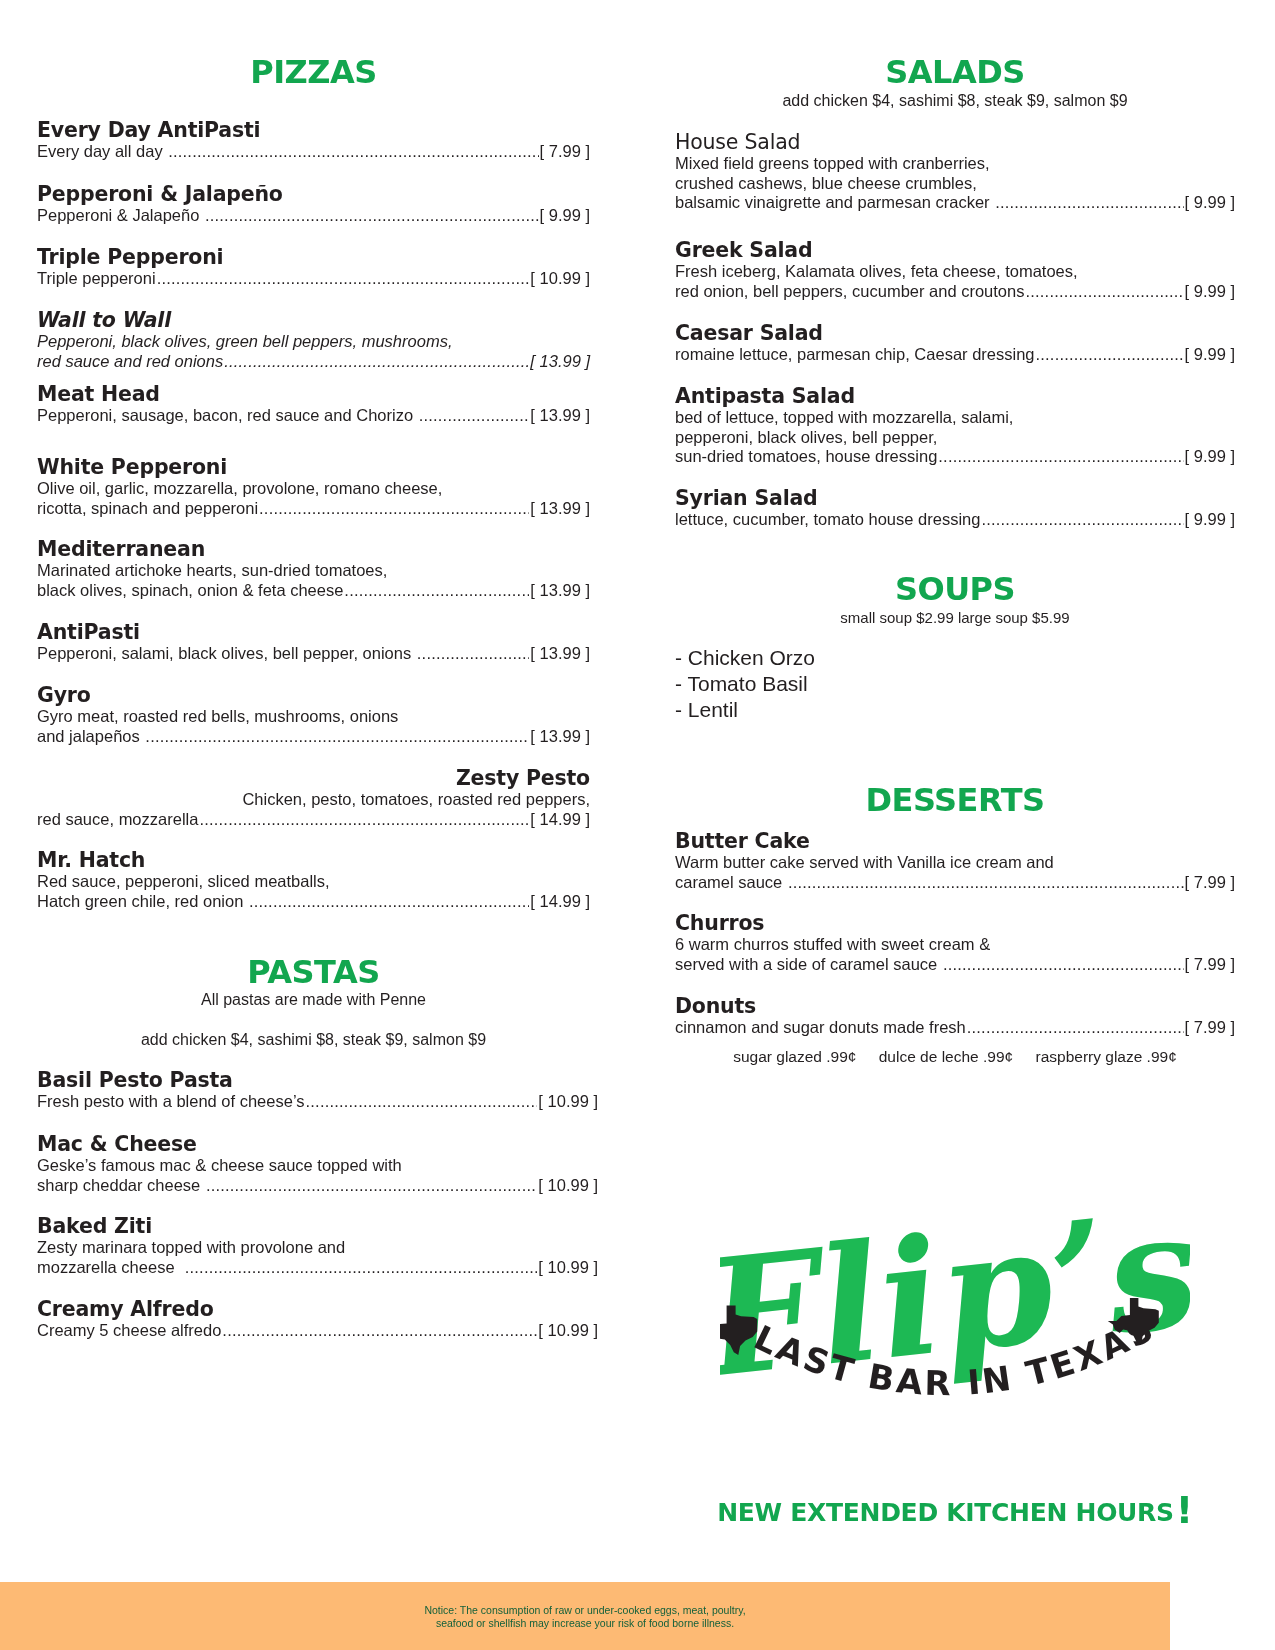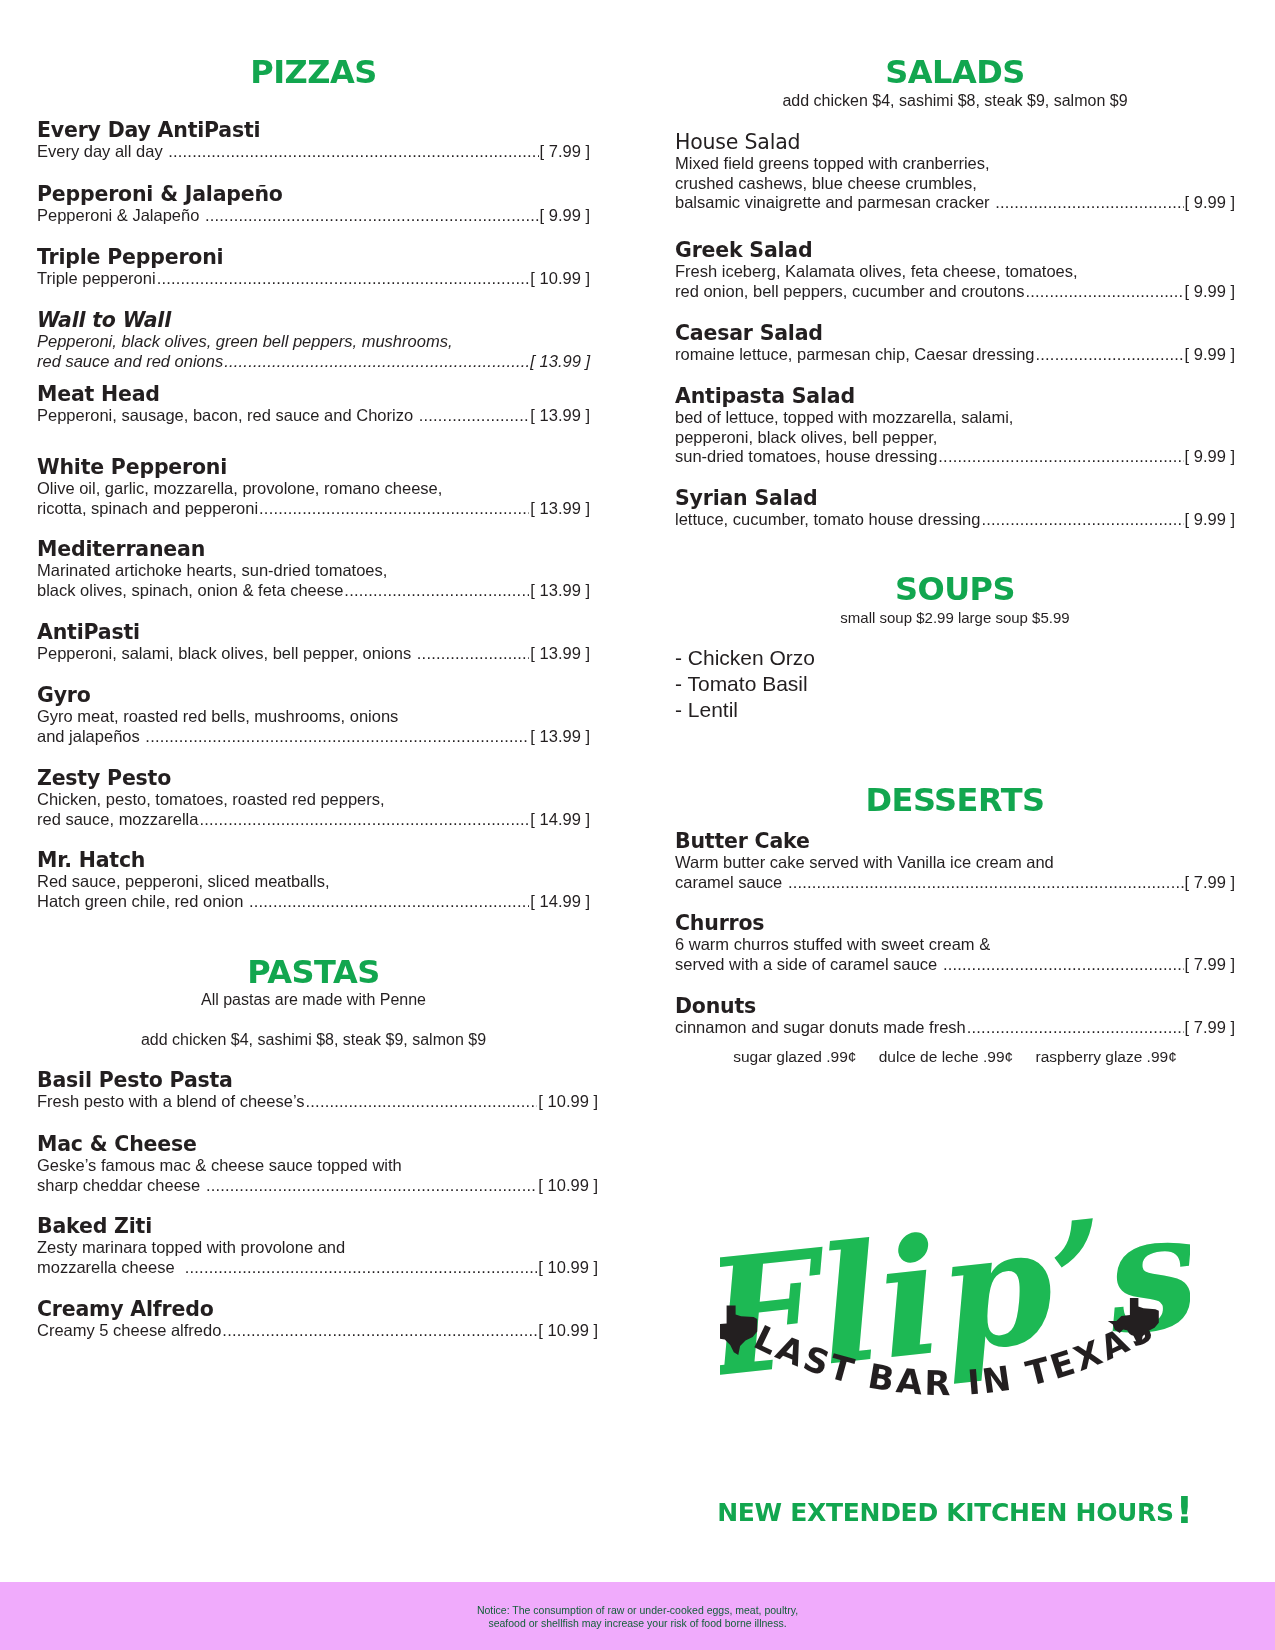--- a/index.html
+++ b/index.html
@@ -47,21 +47,21 @@
 
   .logo { position: absolute; left: 720px; top: 1175px; width: 470px; height: 300px; }
   .hours {
     position: absolute; left: 675px; width: 560px; top: 1488px; text-align: center;
     font-family: "DejaVu Sans", sans-serif; font-weight: bold; color: #12a64f;
     font-size: 25px; letter-spacing: -0.3px; white-space: nowrap;
   }
   .hours .bang { font-size: 38px; vertical-align: -2px; margin-left: 2px; }
 
   .footer {
-    position: absolute; left: 0; top: 1582px; width: 1275px; height: 68px; background: #f0abfc;
+    position: absolute; left: 0; top: 1582px; width: 1170px; height: 68px; background: #fdba74;
   }
   .footer-text {
     position: absolute; left: 0; right: 0; top: 22px; text-align: center;
     font-family: "Liberation Sans", sans-serif; font-size: 10.5px; line-height: 13px; color: #14603a;
   }
 </style>
 </head>
 <body>
 
 <div class="col col-left">
@@ -136,21 +136,21 @@
       </div>
       <div class="item" style="top: 683px;">
         <div class="item-name">Gyro</div>
         <div class="desc-line">Gyro meat, roasted red bells, mushrooms, onions</div>
         <div class="desc-line last-line">
           <span class="txt" style="white-space: pre;">and jalapeños </span>
           <span class="dots"></span>
           <span class="price">[ 13.99 ]</span>
         </div>
       </div>
-      <div class="item" style="top: 766px;">
+      <div class="item" style="top: 766px; text-align: right;">
         <div class="item-name">Zesty Pesto</div>
         <div class="desc-line">Chicken, pesto, tomatoes, roasted red peppers,</div>
         <div class="desc-line last-line">
           <span class="txt" style="white-space: pre;">red sauce, mozzarella</span>
           <span class="dots"></span>
           <span class="price">[ 14.99 ]</span>
         </div>
       </div>
       <div class="item" style="top: 848px;">
         <div class="item-name">Mr. Hatch</div>

